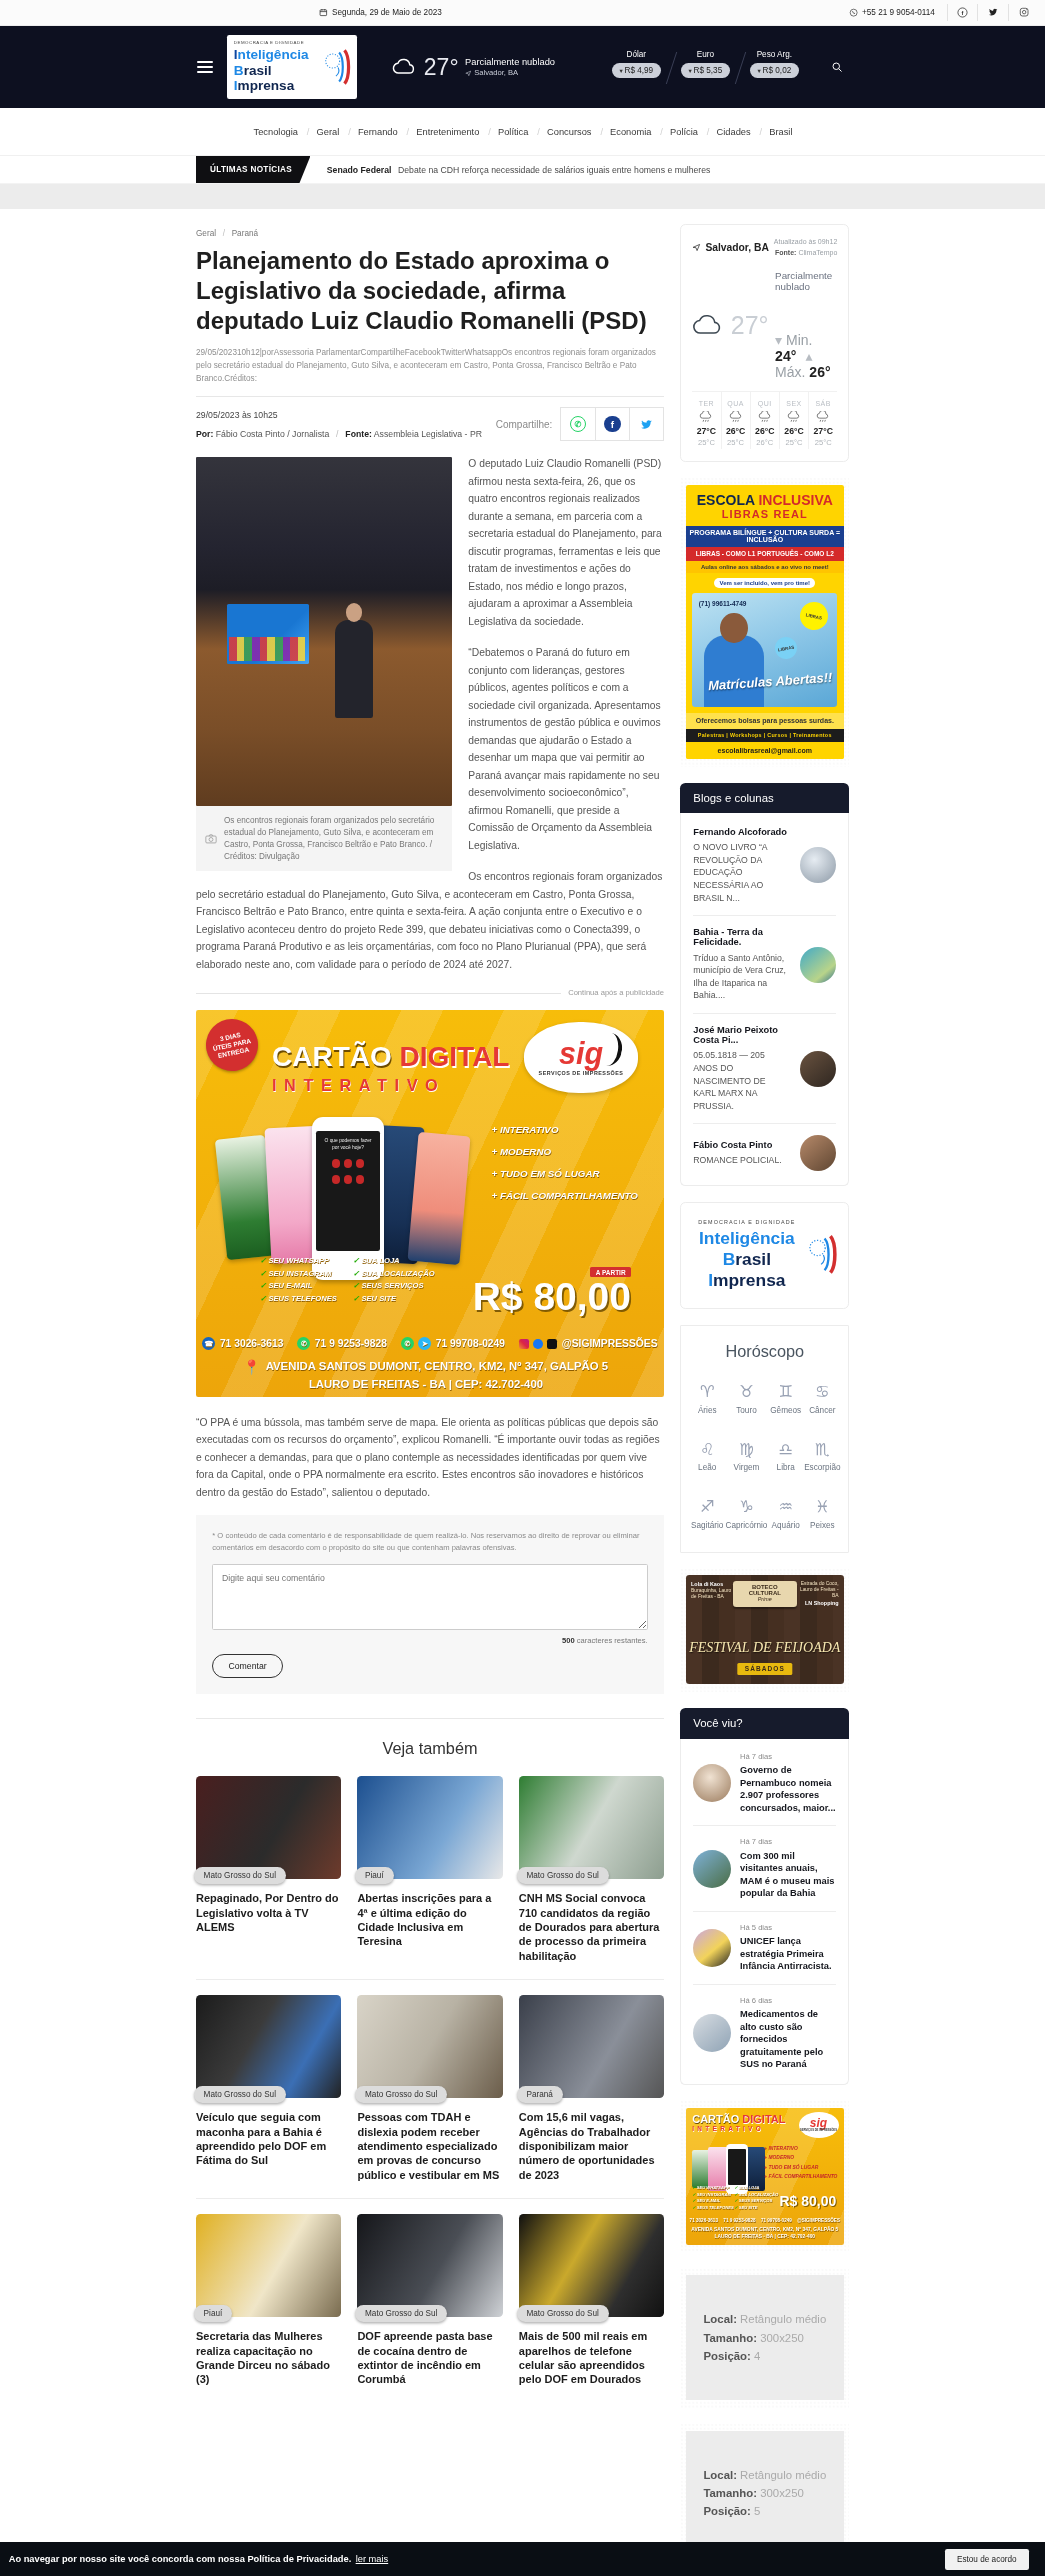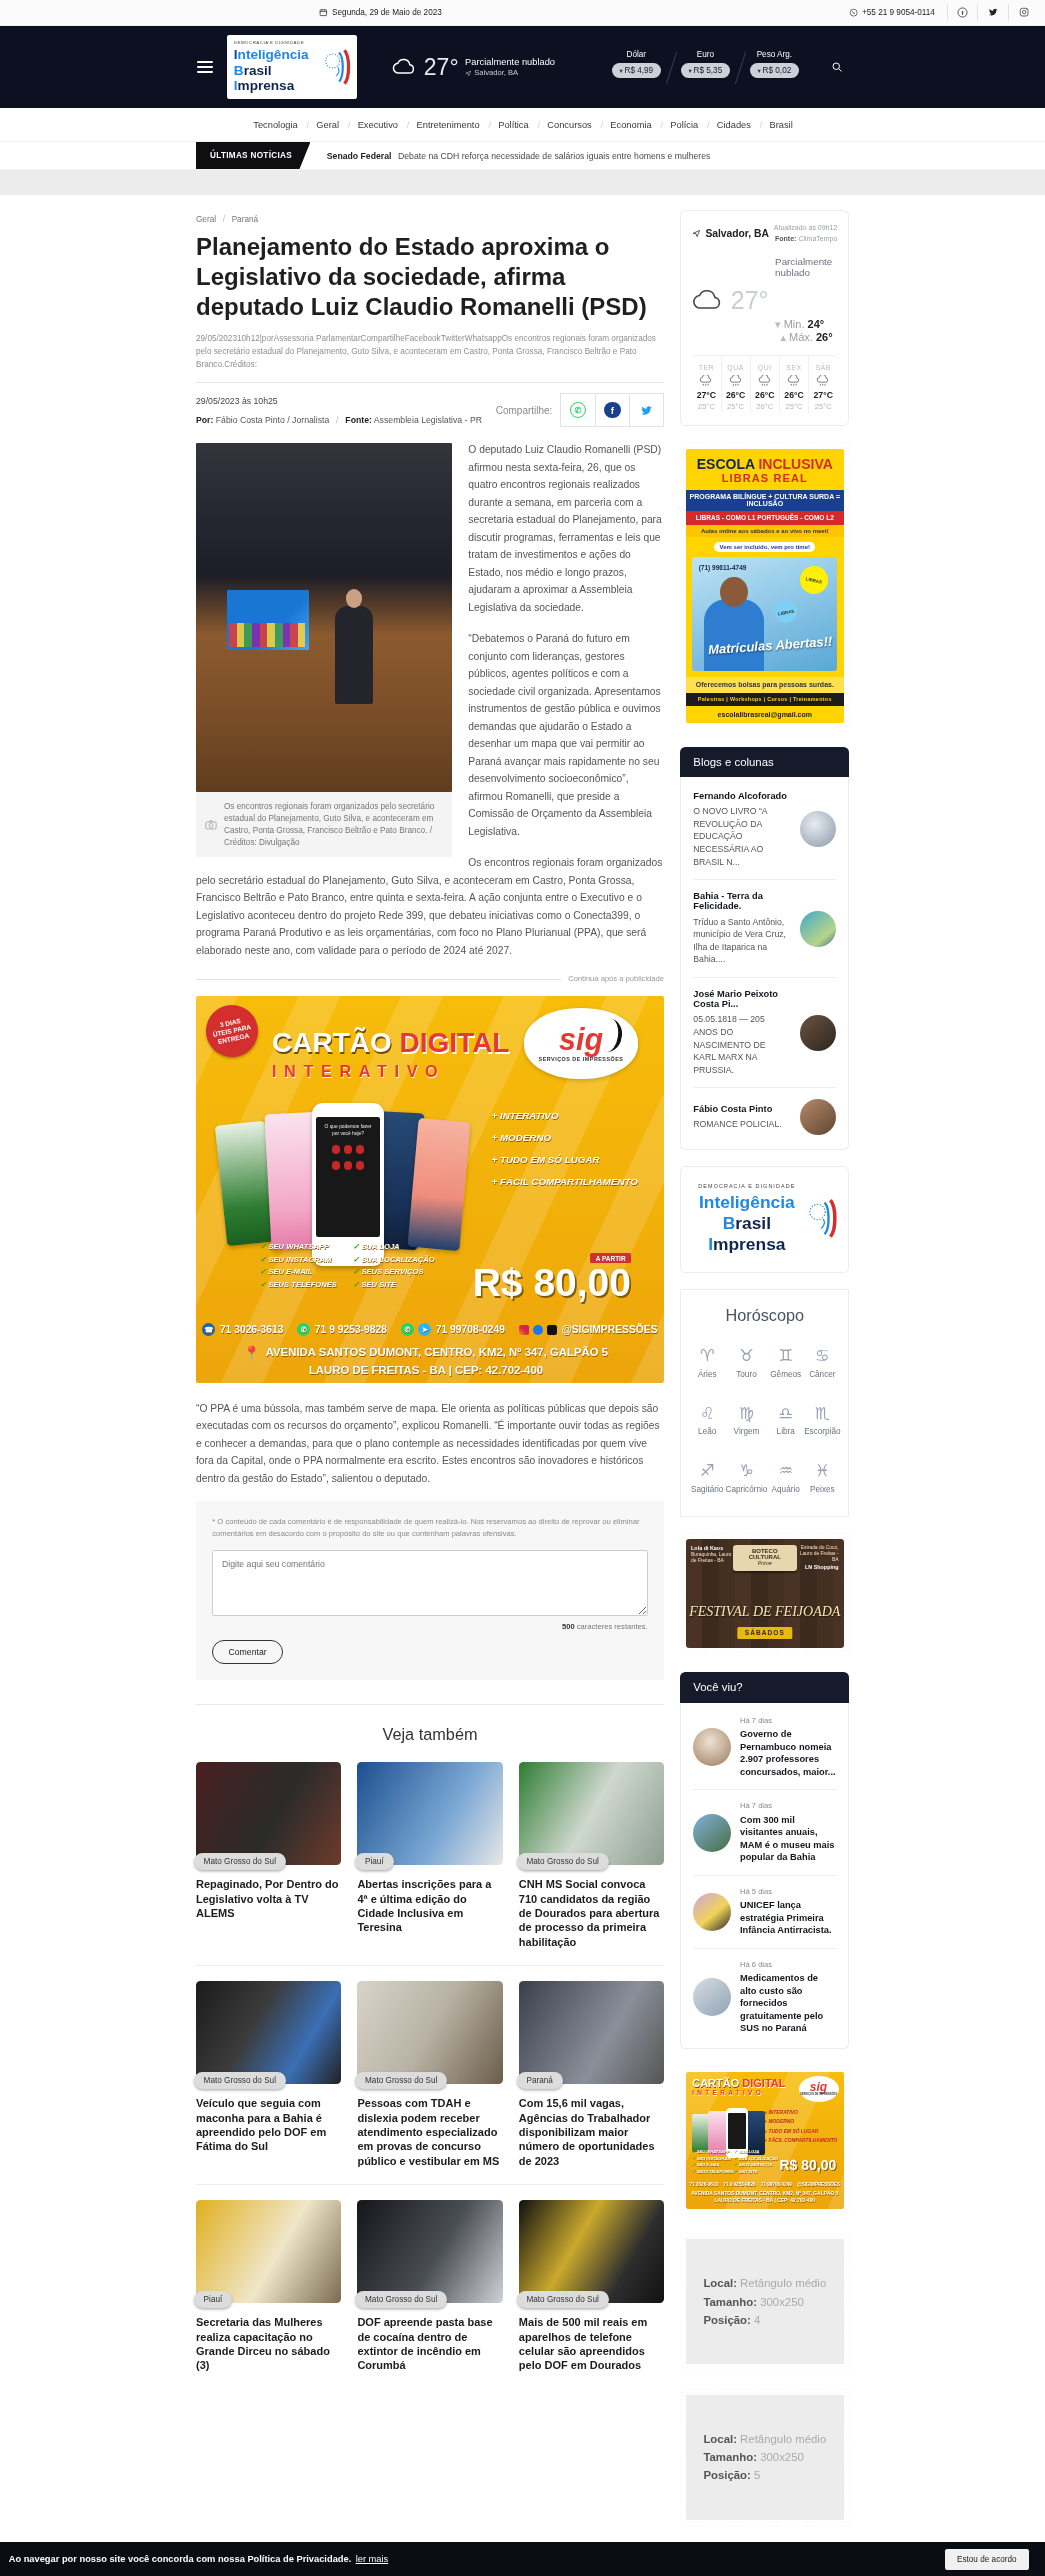--- a/index.html
+++ b/index.html
@@ -38,21 +38,21 @@
   .wh-city { font-size:7.6px; color:#c9cdd8; display:flex; align-items:center; gap:2.7px; }
   .currency { margin-left:47px; display:flex; align-items:flex-start; gap:0; }
   .cur-block { text-align:center; padding:0 9.8px; }
   .cur-label { color:#fff; font-size:8.2px; margin-bottom:4.4px; }
   .cur-pill { background:#ccd0d9; border-radius:7.6px; padding:2.7px 7.6px; font-size:8.2px; color:#1a1a1a; white-space:nowrap; }
   .cur-pill::before { content:"▾ "; font-size:6.5px; color:#333; }
   .cur-sep { width:0.5px; height:32px; background:#3a3f55; transform:skewX(-18deg); margin-top:2.2px; }
   .search-btn { margin-left:auto; margin-right:203px; cursor:pointer; }
 
   
-  .nav { height:34px; background:#fff; border-bottom:0.5px solid #f0f0f0;
+  .nav { height:48px; background:#fff; border-bottom:0.5px solid #f0f0f0;
          display:flex; align-items:center; justify-content:center; }
   .nav a { color:#3a3a3a; font-size:9.3px; text-decoration:none; padding:0 9.3px; position:relative; }
   .nav a:not(:last-child)::after { content:"/"; color:#d0d0d0; position:absolute; right:-2.2px; }
 
   
   .ticker { height:28px; background:#fff; display:flex; align-items:center; border-bottom:0.5px solid #f3f3f3; }
   .ticker-inner { width:654px; margin:0 auto; display:flex; align-items:center; height:100%; }
   .ticker-badge { background:#0f0f12; color:#fff; font-weight:bold; font-size:8.2px; letter-spacing:0.3px;
                   height:100%; display:flex; align-items:center; padding:0 18.5px 0 14px;
                   clip-path:polygon(0 0,100% 0,calc(100% - 11px) 100%,0 100%); }
@@ -180,21 +180,21 @@
   
   .widget { background:#fff; border:0.5px solid #ececec; border-radius:5.4px; }
   .weather { padding:12px 11px; }
   .w-top { display:flex; justify-content:space-between; }
   .w-city { display:flex; gap:4.4px; align-items:center; font-size:10.3px; font-weight:bold; color:#222; }
   .w-upd { text-align:right; font-size:7px; color:#9aa0a6; line-height:1.5; }
   .w-upd b { color:#555; }
   .w-mid { display:flex; align-items:center; gap:6.5px; margin-top:12px; }
   .w-temp { font-size:25px; color:#c9ced4; font-weight:300; }
   .w-cond { font-size:9.8px; color:#6b7280; margin-bottom:4.4px; }
-  .w-minmax { font-size:11px; color:#9aa0a6;margin-top:40px; }
+  .w-minmax { font-size:14px; color:#9aa0a6;margin-top:40px; }
   .w-minmax b { color:#222; }
   .w-minmax .dn::before { content:"▾ "; color:#b7bcc2; }
   .w-minmax .up::before { content:"▴ "; color:#b7bcc2; margin-left:5.4px; }
   .w-days { display:flex; border-top:0.5px solid #f1f1f1; margin-top:11px; }
   .w-day { flex:1; text-align:center; padding:7.6px 0 2.2px; border-left:0.5px solid #f1f1f1; }
   .w-day:first-child { border-left:none; }
   .w-day .d { font-size:7px; color:#b9bec4; letter-spacing:0.5px; }
   .w-day .mx { font-size:8.7px; font-weight:bold; color:#222; margin-top:3.3px; }
   .w-day .mn { font-size:7.6px; color:#b0b5ba; margin-top:1.1px; }
 
@@ -431,21 +431,21 @@
     <svg width="12" height="12" viewBox="0 0 24 24" fill="none" stroke="#fff" stroke-width="2">
         <circle cx="10.5" cy="10.5" r="6.5"></circle>
         <line x1="15.5" y1="15.5" x2="21" y2="21"></line>
       </svg>
   </div>
 </div>
 
 <div class="nav">
   <a href="#">Tecnologia</a>
   <a href="#">Geral</a>
-  <a href="#">Executivo</a>
+  <a href="#">Fernando</a>
   <a href="#">Entretenimento</a>
   <a href="#">Política</a>
   <a href="#">Concursos</a>
   <a href="#">Economia</a>
   <a href="#">Polícia</a>
   <a href="#">Cidades</a>
   <a href="#">Brasil</a>
 </div>
 
 <div class="ticker">

